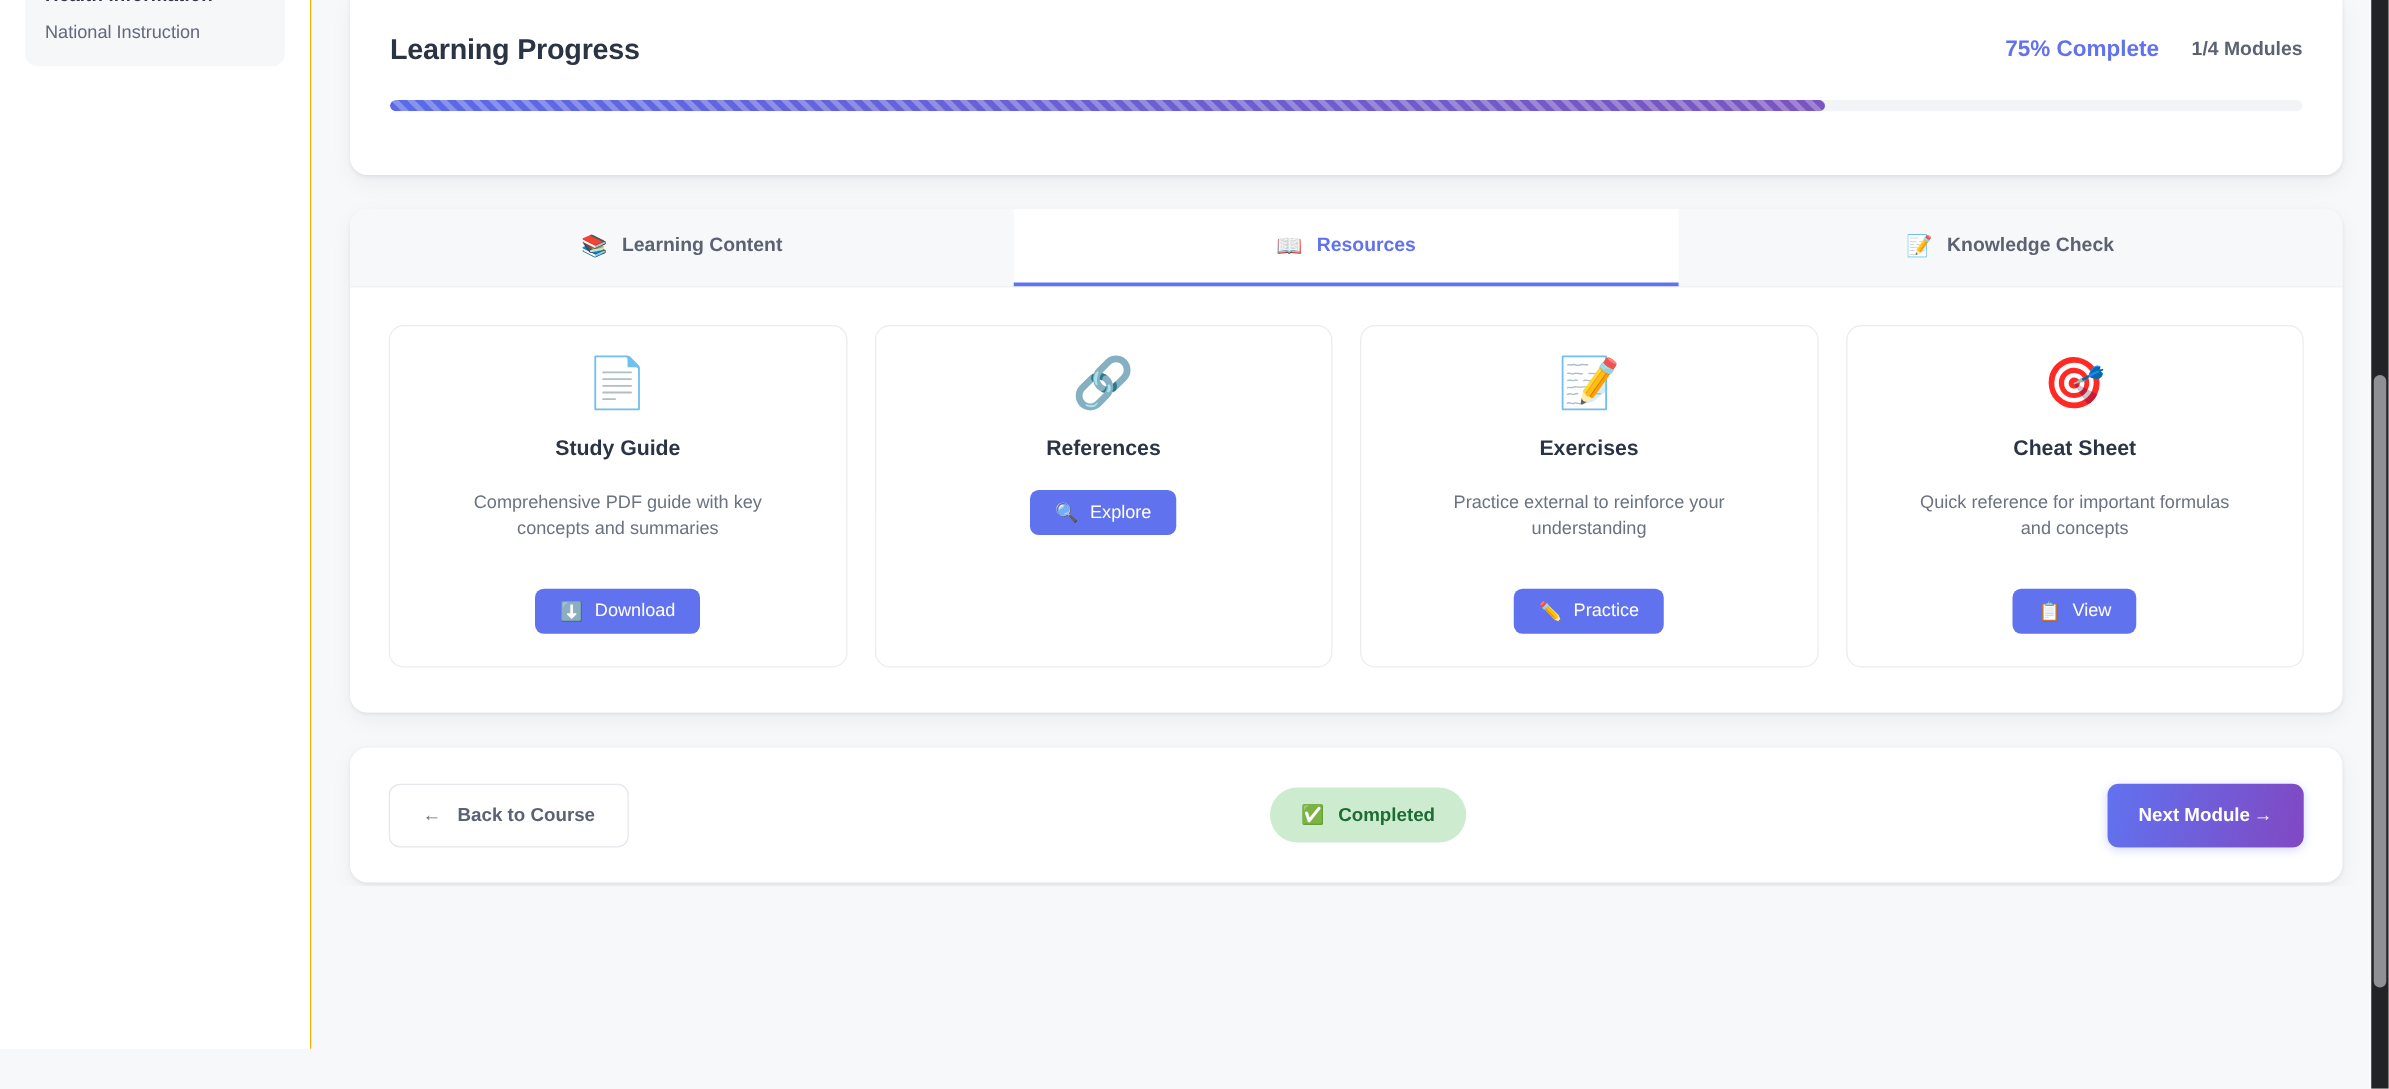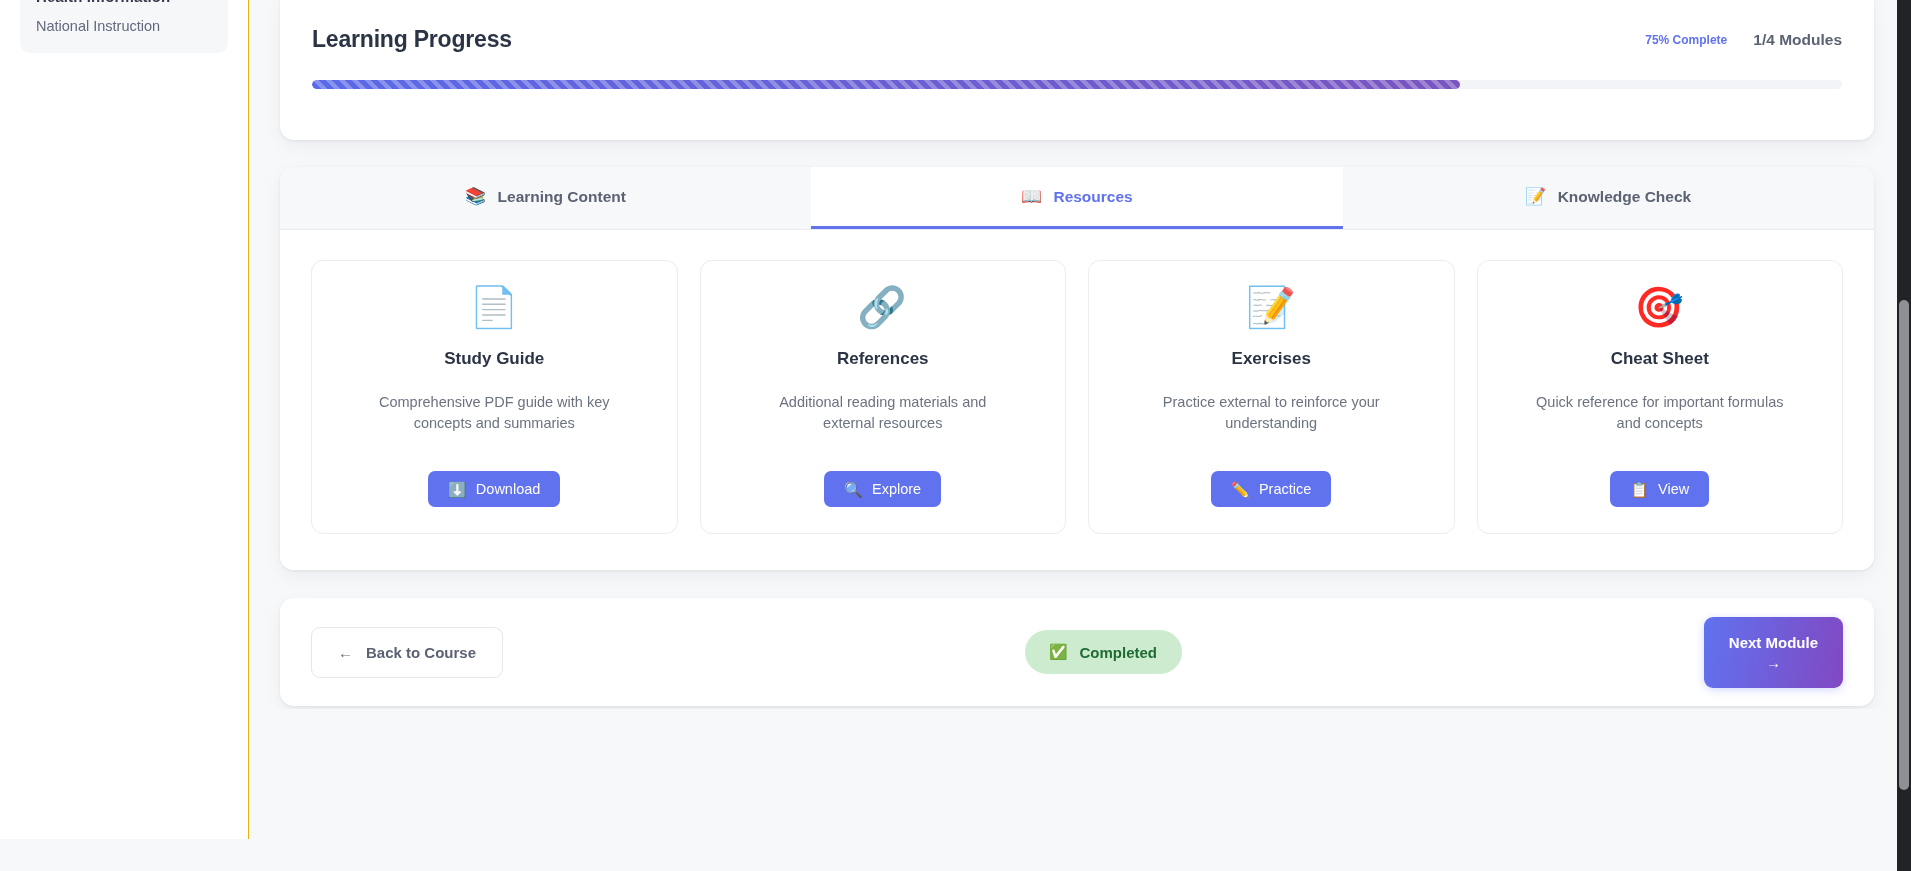--- a/index.html
+++ b/index.html
@@ -94,21 +94,21 @@
     letter-spacing: -.2px;
   }
 
   .progress-meta {
     display: flex;
     align-items: center;
     gap: 26px;
   }
 
   .progress-pct {
-    font-size: 12px;
+    font-size: 18px;
     font-weight: 700;
     color: #6172ef;
   }
 
   .progress-modules {
     font-size: 15.5px;
     font-weight: 700;
     color: #5b6272;
     text-align: center;
   }
@@ -300,21 +300,20 @@
     border-radius: 9px;
     font-family: inherit;
     font-size: 15px;
     font-weight: 700;
     padding: 17px 25px;
     display: inline-flex;
     align-items: center;
     gap: 3px;
     cursor: pointer;
     box-shadow: 0 2px 8px rgba(97,114,239,.28);
-    flex-direction: column;
   }
 
   .arrow { font-size: 15px; opacity: .95; }
 
   
   .scrollbar {
     position: absolute;
     top: 0;
     right: 0;
     width: 14px;
@@ -381,21 +380,20 @@
               <div class="res-title">Study Guide</div>
               <div class="res-desc">Comprehensive PDF guide with key concepts and summaries</div>
               <button class="res-btn">
                 <span class="btn-emoji">⬇️</span>
                 <span>Download</span>
               </button>
             </div>
             <div class="res-card">
               <div class="res-icon">🔗</div>
               <div class="res-title">References</div>
-              <div class="res-desc">Additional reading materials and external resources</div>
               <button class="res-btn">
                 <span class="btn-emoji">🔍</span>
                 <span>Explore</span>
               </button>
             </div>
             <div class="res-card">
               <div class="res-icon">📝</div>
               <div class="res-title">Exercises</div>
               <div class="res-desc">Practice external to reinforce your understanding</div>
               <button class="res-btn">

